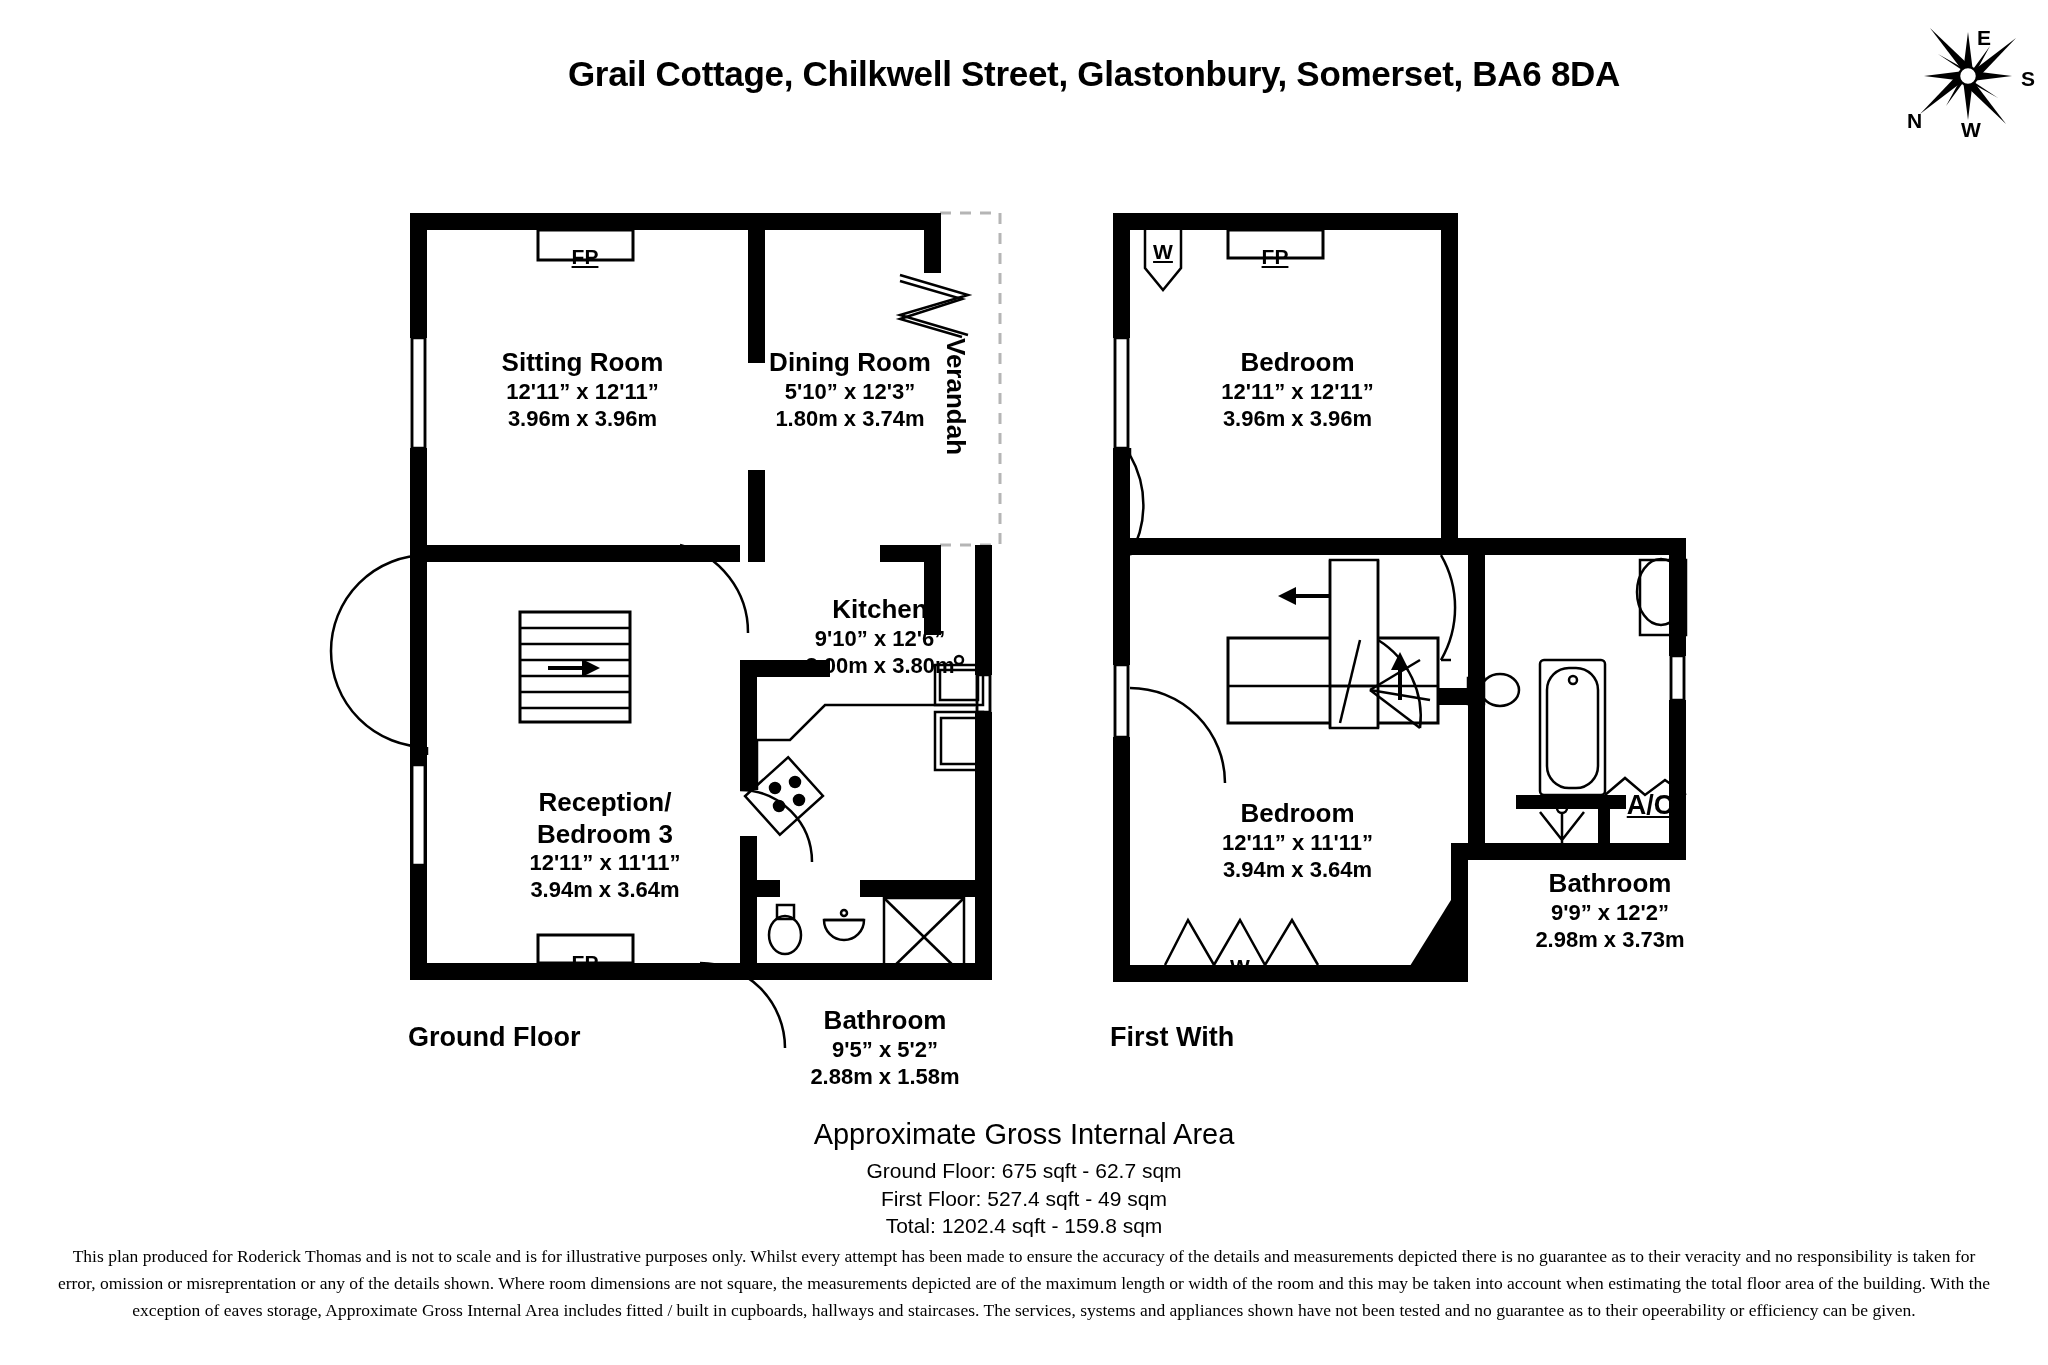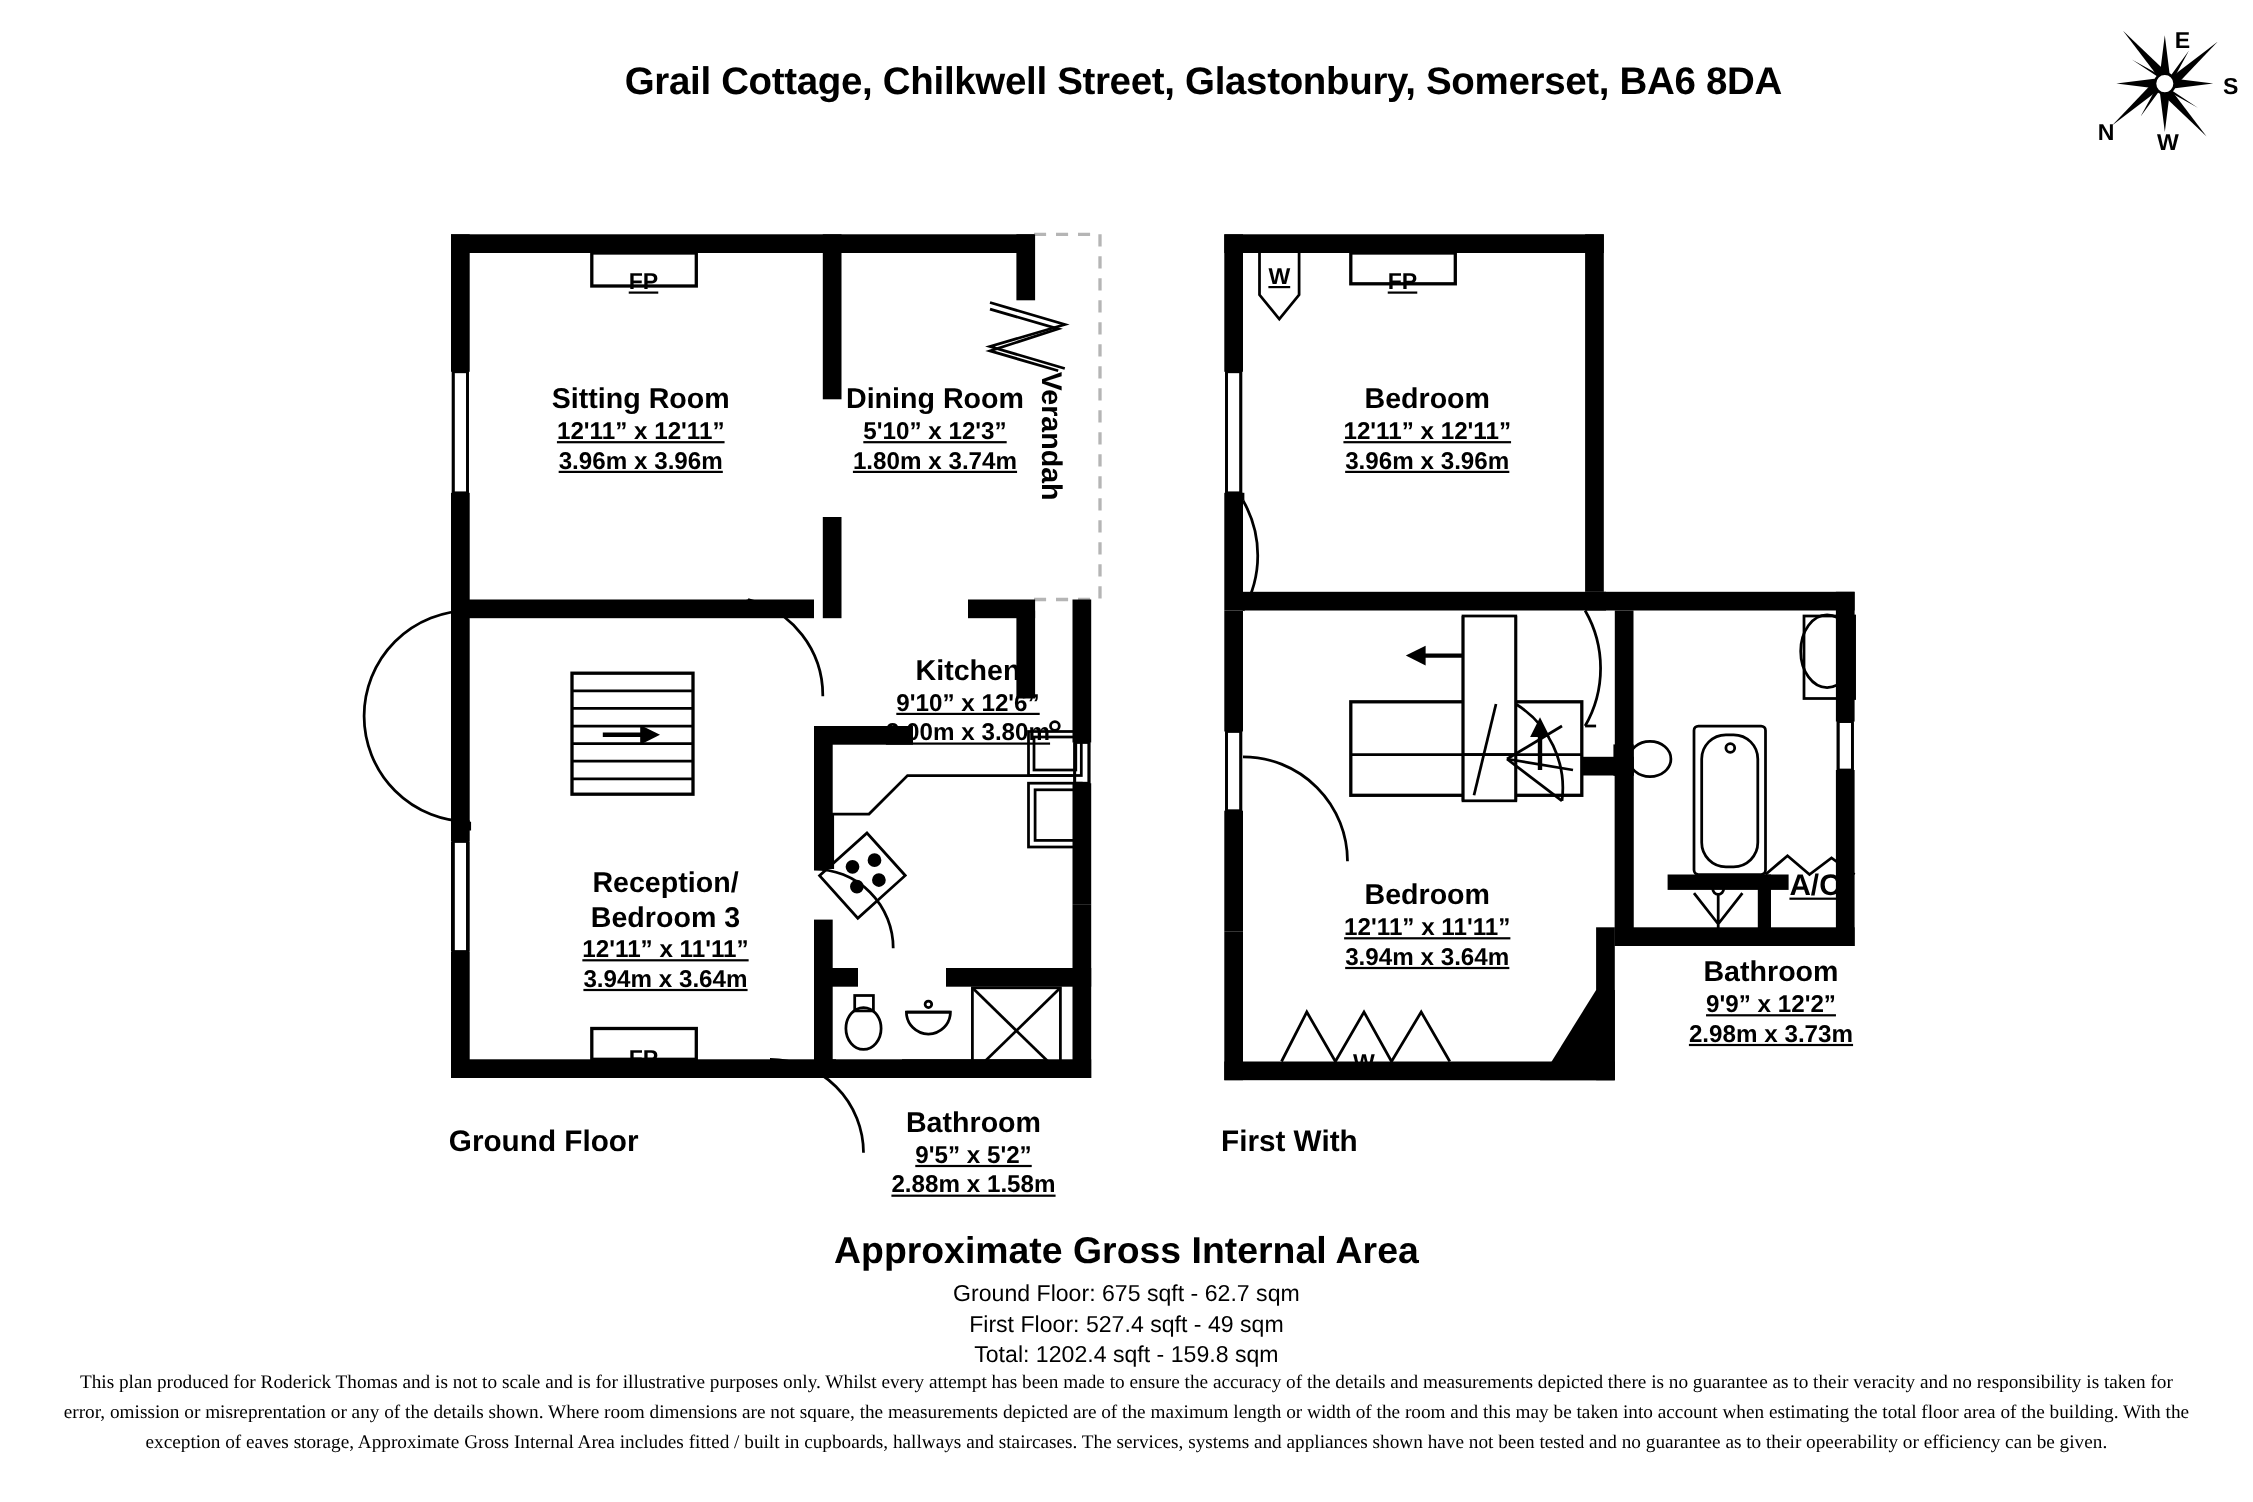--- a/index.html
+++ b/index.html
@@ -70,21 +70,20 @@
   }
   .room-label .rn {
     font-size: 26px;
     font-weight: bold;
     display: block;
   }
   .room-label .rd {
     font-size: 22px;
     font-weight: bold;
     display: block;
-    text-decoration: underline;
   }
   .tag {
     position: absolute;
     font-size: 21px;
     font-weight: bold;
     text-align: center;
     white-space: nowrap;
     text-decoration: underline;
   }
   .floor-caption {
@@ -104,22 +103,22 @@
 
   
   #area-block {
     position: absolute;
     left: 0;
     top: 1118px;
     width: 2048px;
     text-align: center;
   }
   #area-block .area-title {
-    font-size: 34px;
-    font-weight: bold;
+    font-size: 29px;
+    font-weight: normal;
     margin-bottom: 6px;
   }
   #area-block .area-line {
     font-size: 21px;
     line-height: 1.32;
   }
 
   
   #disclaimer {
     position: absolute;

